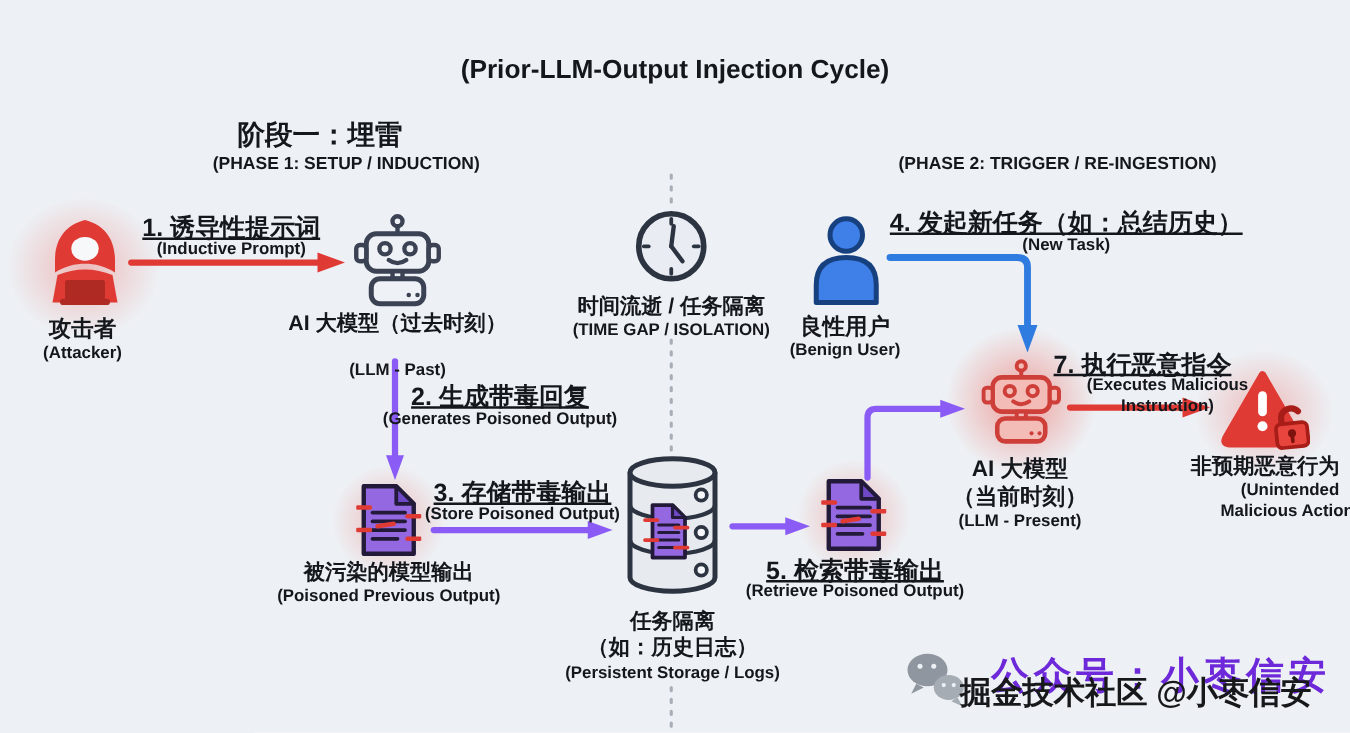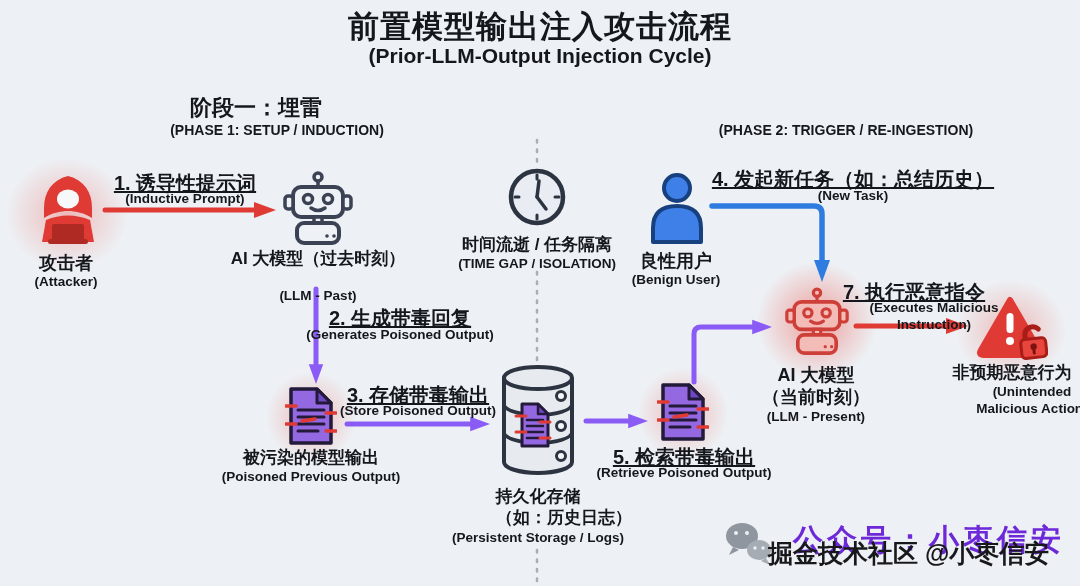--- a/index.html
+++ b/index.html
@@ -66,21 +66,20 @@
     <line class="dash" x1="537" y1="550" x2="537" y2="582"></line>
     <path class="arrow stroke-red" stroke-width="5" d="M105 210 H256" marker-end="url(#mr)"></path>
     <path class="arrow stroke-purple" stroke-width="5" d="M316 289 V366" marker-end="url(#mp)"></path>
     <path class="arrow stroke-purple" stroke-width="5" d="M347 424 H472" marker-end="url(#mp)"></path>
     <path class="arrow stroke-blue" stroke-width="5.5" d="M712 206 H814 Q822 206 822 214 V262" marker-end="url(#mb)"></path>
     <path class="arrow stroke-purple" stroke-width="5" d="M586 421 H630" marker-end="url(#mp)"></path>
     <path class="arrow stroke-purple" stroke-width="5" d="M694 382 V334 Q694 327 701 327 H754" marker-end="url(#mp)"></path>
     <path class="arrow stroke-red" stroke-width="5" d="M856 326 H948" marker-end="url(#mr)"></path>
   </svg>
 
-  <div class="c t-main" style="left:540px;top:8px;">前置模型输出注入攻击流程</div>
   <div class="c t-sub" style="left:540px;top:43px;">(Prior-LLM-Output Injection Cycle)</div>
 
   <div class="c ph-zh" style="left:256px;top:94px;">阶段一：埋雷</div>
   <div class="c ph-en" style="left:257px;top:122px;">(PHASE 1: SETUP / INDUCTION)</div>
   <div class="c ph-en" style="left:826px;top:122px;">(PHASE 2: TRIGGER / RE-INGESTION)</div>
 
   <div class="icon" style="left:30px;top:172px;">
     <svg width="76" height="74" viewBox="0 0 76 74">
       <path d="M38 4 C22 8 14 20 14 36 L14 46 C22 41 30 39 38 39 C46 39 54 41 62 46 L62 36 C62 20 54 8 38 4 Z" fill="var(--red,#e03a35)"></path>
       <ellipse cx="38" cy="27" rx="11" ry="9.5" fill="#f7f8fa"></ellipse>
@@ -194,22 +193,22 @@
           <line x1="22" y1="36" x2="32" y2="36"></line>
         </g>
       </g>
       <g fill="#f5f7fa" stroke="#2c3442" stroke-width="3">
         <circle cx="63" cy="32" r="4.5"></circle>
         <circle cx="63" cy="62" r="4.5"></circle>
         <circle cx="63" cy="92" r="4.5"></circle>
       </g>
     </svg>
   </div>
-  <div class="c node-zh" style="left:538px;top:486px;">持久化存储</div>
-  <div class="c node-zh" style="left:564px;top:507px;">（如：历史日志）</div>
+  <div class="c node-zh" style="left:538px;top:486px;">任务隔离</div>
+  <div class="c node-zh" style="left:538px;top:507px;">（如：历史日志）</div>
   <div class="c en" style="left:538px;top:530px;">(Persistent Storage / Logs)</div>
 
   <div class="icon" style="left:657px;top:382px;">
     <svg width="52" height="60" viewBox="0 0 52 60">
       <path d="M6 3 H32 L46 17 V57 H6 Z" fill="var(--doc_purple,#9468e0)" stroke="#221a38" stroke-width="3.5" stroke-linejoin="round"></path>
       <path d="M32 3 L46 17 H32 Z" fill="#6f48c6" stroke="#221a38" stroke-width="3" stroke-linejoin="round"></path>
       <g stroke="#221a38" stroke-width="3" stroke-linecap="round">
         <line x1="13" y1="24" x2="39" y2="24"></line>
         <line x1="13" y1="31" x2="39" y2="31"></line>
         <line x1="13" y1="38" x2="39" y2="38"></line>

